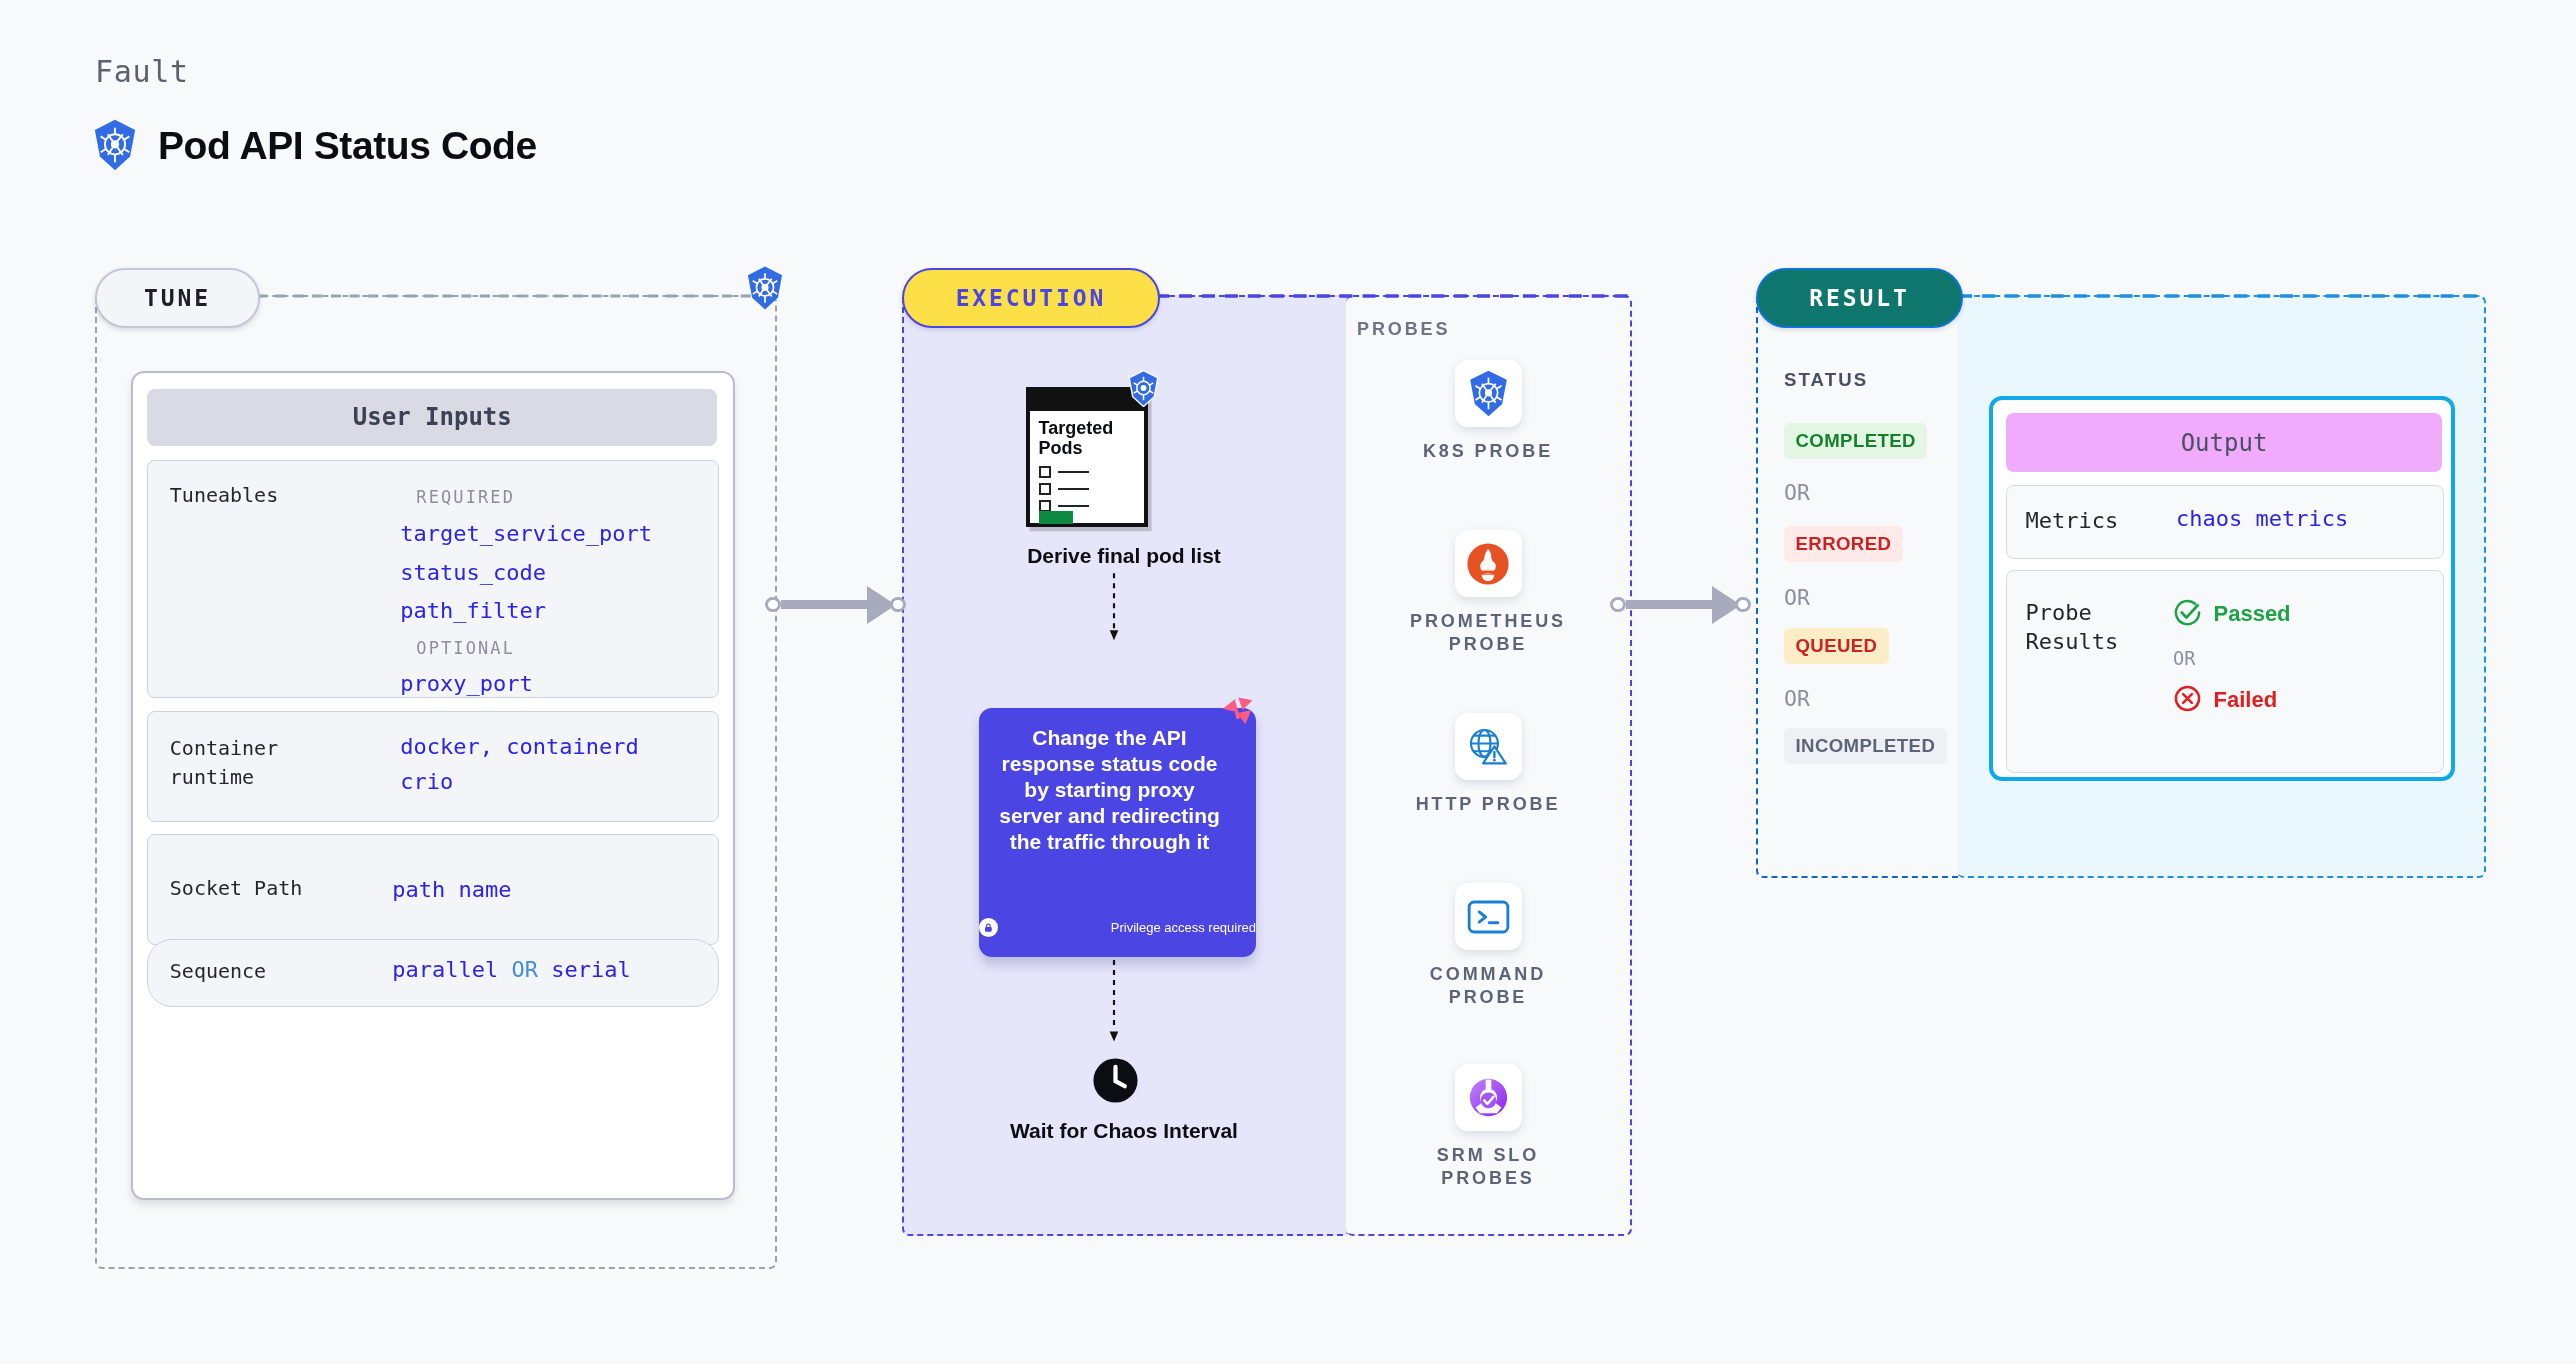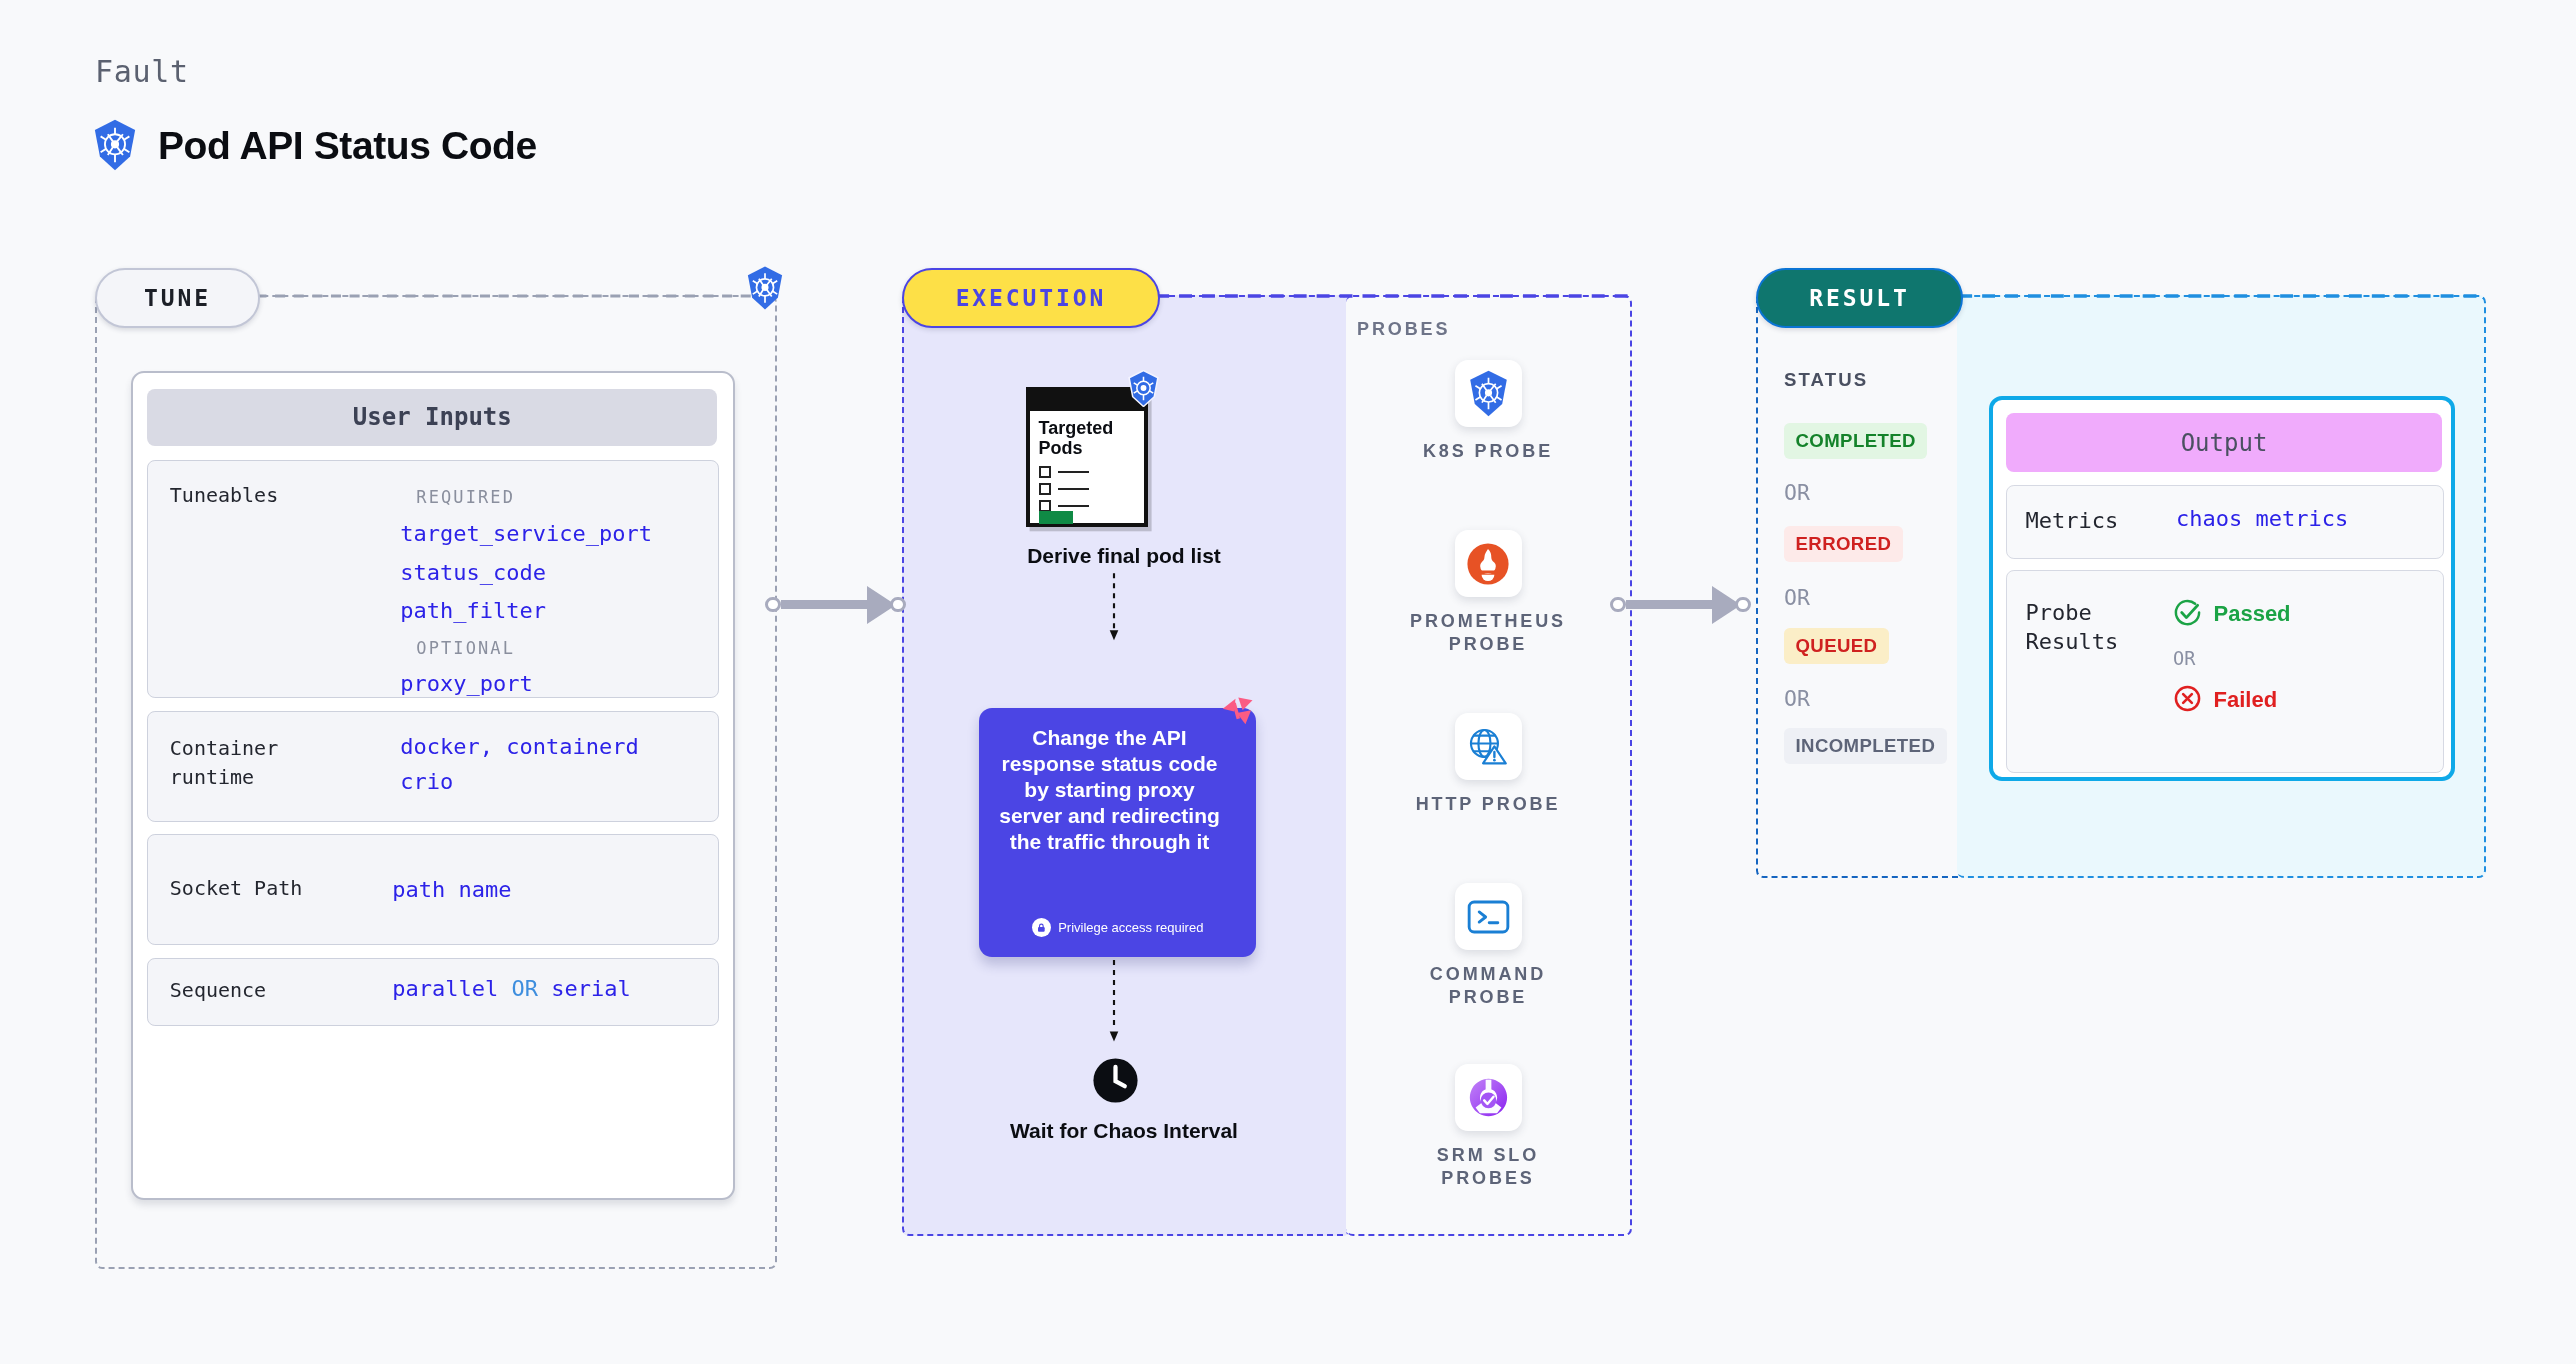--- a/index.html
+++ b/index.html
@@ -59,21 +59,21 @@
     background:#d9dae4;border-radius:7.9px;display:flex;align-items:center;justify-content:center;
     font-family:"DejaVu Sans Mono","Liberation Mono",monospace;
     font-size:24px;font-weight:bold;color:#3c4154;
   }
   .sub-box{
     position:absolute;left:14.3px;background:#f4f5f9;border:1.4px solid #cdd1dd;border-radius:7.9px;
   }
   #tuneables-box{top:87px;width:570px;height:236px;}
   #runtime-box{top:338px;width:570px;height:109px;}
   #socket-box{top:461px;width:570px;height:109px;}
-  #sequence-box{top:585px;width:570px;height:66px;}
+  #sequence-box{top:566px;width:570px;height:66px;border-radius:25px;}
 
   .row-label{
     position:absolute;left:21.5px;
     font-family:"DejaVu Sans Mono","Liberation Mono",monospace;
     font-size:20px;color:#23262f;line-height:29px;
   }
   .row-values{
     position:absolute;left:252px;
     font-family:"DejaVu Sans Mono","Liberation Mono",monospace;
     font-size:22px;color:#2c22e8;
@@ -125,21 +125,21 @@
   #action-card{
     position:absolute;left:979px;top:708px;width:261px;height:249px;
     background:#4b45e4;border-radius:13px;box-shadow:0 7.2px 11.5px rgba(40,45,120,.22);padding-left:16px;
   }
   #action-text{
     position:absolute;left:20px;top:17px;width:221px;
     color:#ffffff;font-size:21px;font-weight:bold;line-height:26px;text-align:center;
   }
   #privilege-row{
     position:absolute;left:0;bottom:20px;width:100%;
-    display:flex;align-items:center;justify-content:center;gap:7.2px;
+    display:flex;align-items:center;justify-content:space-between;gap:7.2px;
   }
   #privilege-text{color:#ffffff;font-size:13px;}
   #lock-badge{
     width:19.3px;height:19.3px;border-radius:50%;background:#ffffff;
     display:flex;align-items:center;justify-content:center;
   }
   #litmus-corner{position:absolute;left:1217px;top:696px;z-index:9;}
 
   #clock-icon{position:absolute;left:1092px;top:1057px;}
   #wait-label{

